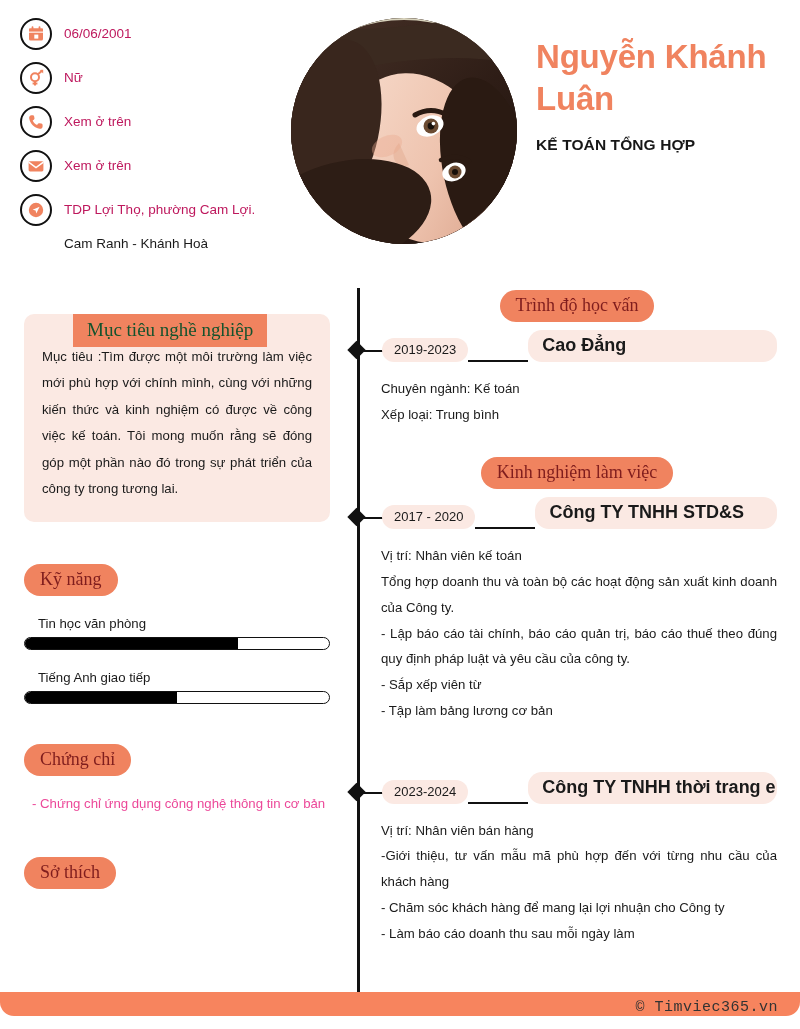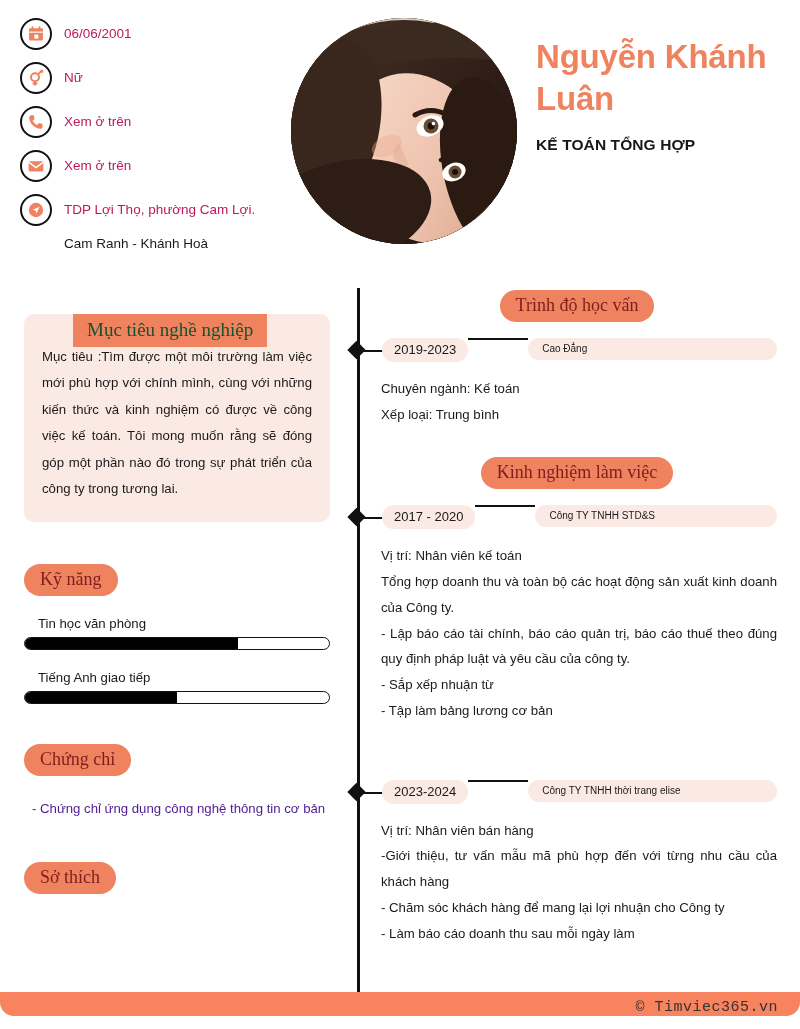--- a/index.html
+++ b/index.html
@@ -159,25 +159,25 @@
   }
   .bar-fill {
     position: absolute;
     left: 0; top: 0; bottom: 0;
     background: #000000;
   }
 
   .sec-cert { margin-top: 40px; }
   .sec-hobby { margin-top: 40px; }
   .body-text {
-    margin-top: 21px;
+    margin-top: 16px;
     margin-left: 8px;
     font-size: 13.2px;
     line-height: 1.85;
-    color: #4c1d95;
+    color: #ec4899;
   }
   .body-line { }
 
   
   .timeline-axis {
     position: absolute;
     left: 357px;
     top: 288px;
     width: 3px;
     height: 712px;
@@ -190,21 +190,21 @@
     width: 420px;
   }
   .sec-pill-center {
     text-align: center;
     padding-left: 20px;
   }
   .entry { position: relative; }
   .entry-row {
     position: relative;
     display: flex;
-    align-items: flex-start;
+    align-items: flex-end;
     height: 24px;
     margin-left: 0;
   }
   .diamond {
     position: absolute;
     left: -7px;
     top: 50%;
     width: 13px;
     height: 13px;
     background: #111111;
@@ -231,22 +231,22 @@
   .connector-b {
     flex: 0 0 auto;
     width: 60px;
     height: 2px;
     background: #111111;
   }
   .title-pill {
     flex: 1;
     background: #FBE9E3;
     border-radius: 14px;
-    font-size: 10px;
-    font-weight: normal;
+    font-size: 18px;
+    font-weight: bold;
     padding: 5px 14px 6px 14px;
     white-space: nowrap;
     overflow: hidden;
   }
   .entry-body {
     margin-top: 14px;
     margin-left: 24px;
     font-size: 13.2px;
     line-height: 1.95;
     color: #1a1a1a;
@@ -458,21 +458,21 @@
           <span class="diamond"></span>
           <span class="connector-a"></span>
           <span class="date-pill">2017 - 2020</span>
           <span class="connector-b"></span>
           <span class="title-pill">Công TY TNHH STD&amp;S</span>
         </div>
         <div class="entry-body">
           <div>Vị trí: Nhân viên kế toán</div>
           <div class="just">Tổng hợp doanh thu và toàn bộ các hoạt động sản xuất kinh doanh của Công ty.</div>
           <div class="just">- Lập báo cáo tài chính, báo cáo quản trị, báo cáo thuế theo đúng quy định pháp luật và yêu cầu của công ty.</div>
-          <div>- Sắp xếp nhuận từ</div>
+          <div>- Sắp xếp viên từ</div>
           <div>- Tập làm bảng lương cơ bản</div>
         </div>
       </div>
 
       <div class="entry" style="margin-top:56px;">
         <div class="entry-row">
           <span class="diamond"></span>
           <span class="connector-a"></span>
           <span class="date-pill">2023-2024</span>
           <span class="connector-b"></span>

